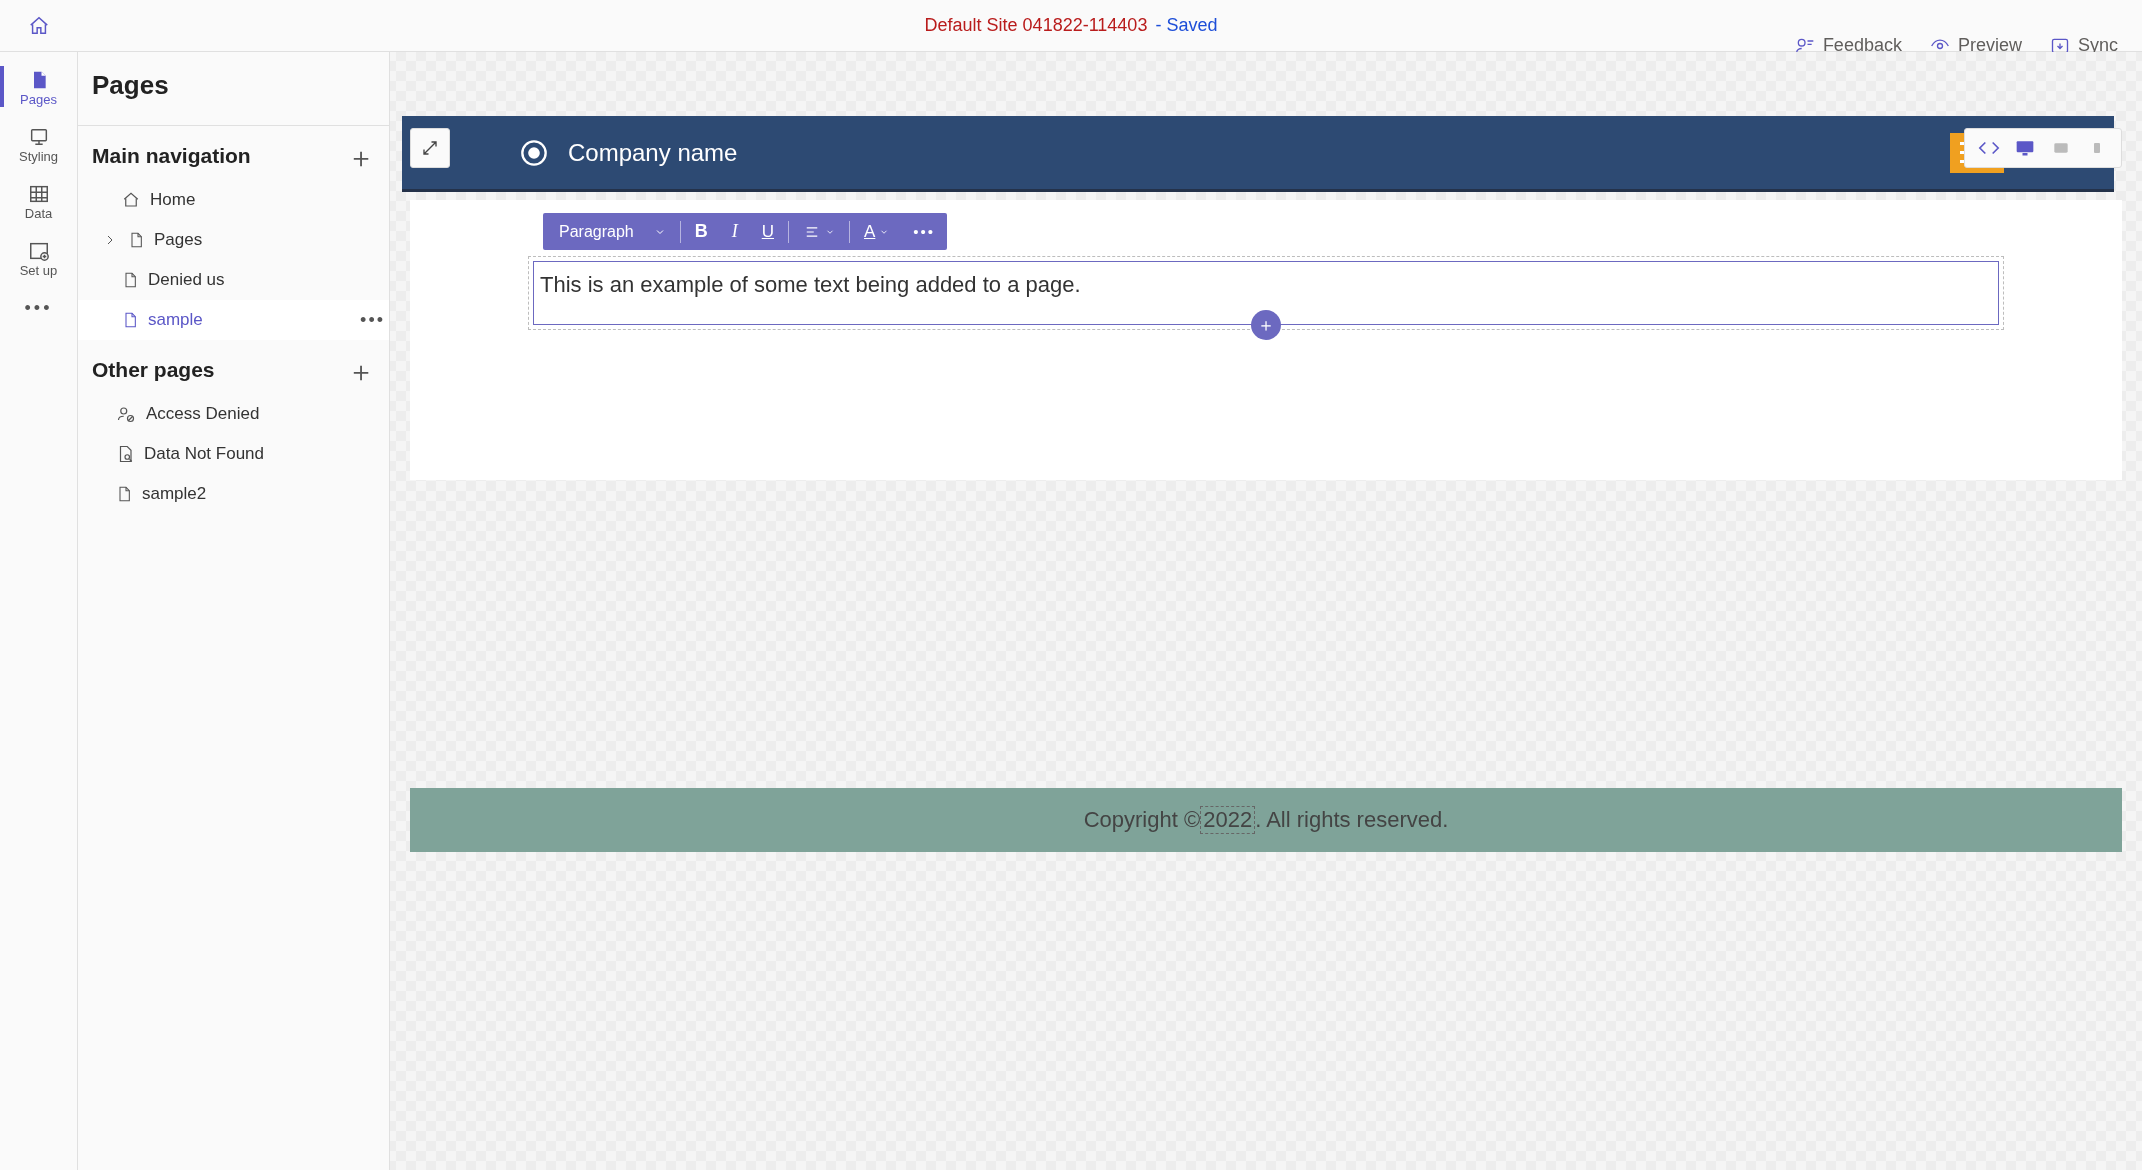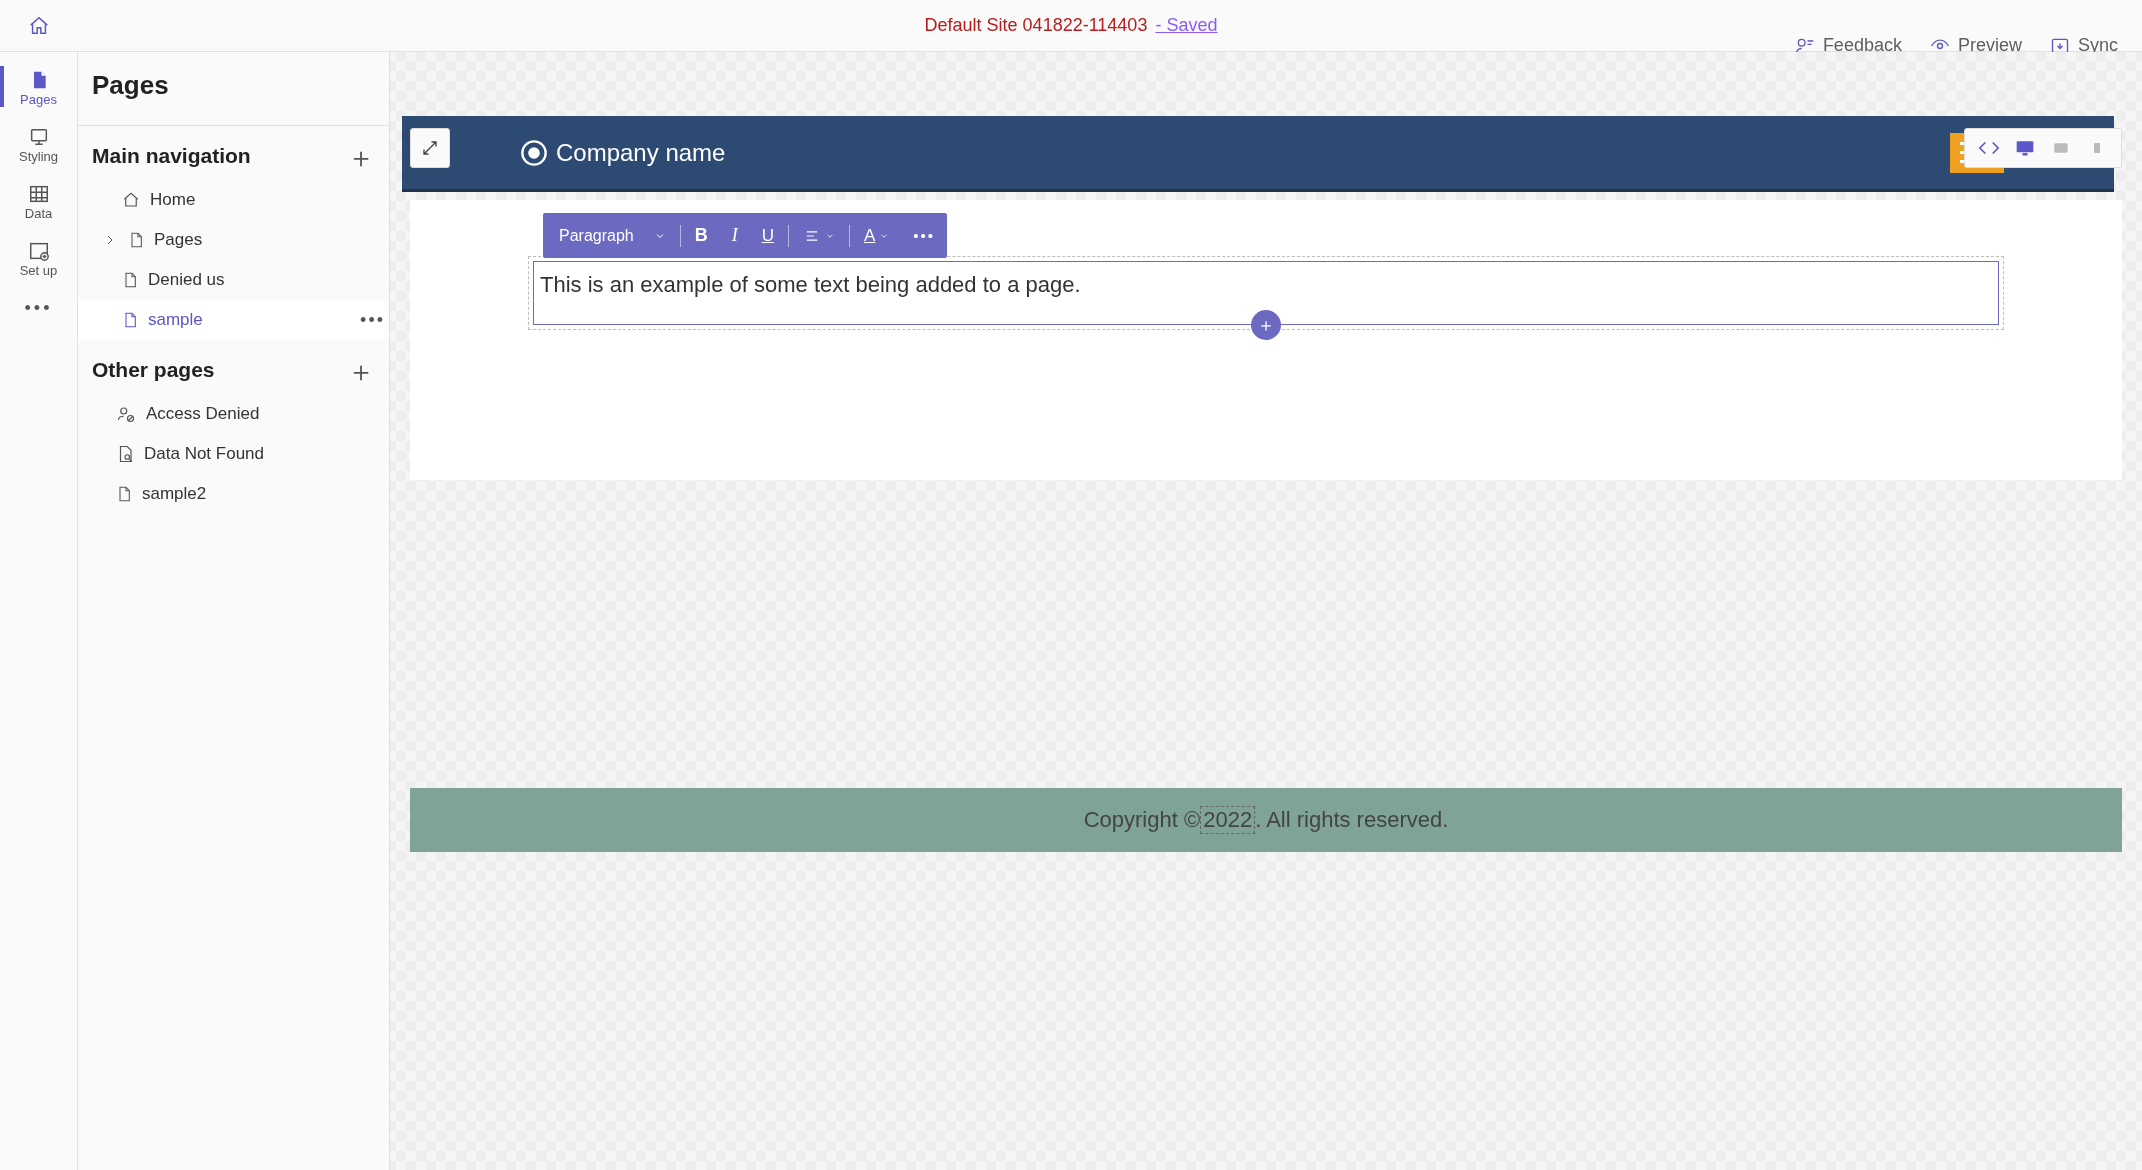--- a/index.html
+++ b/index.html
@@ -3,21 +3,21 @@
 <meta charset="utf-8">
 <style>
   * { box-sizing: border-box; margin: 0; padding: 0; }
   html, body { height: 100%; font-family: "Segoe UI", Arial, sans-serif; background: #f0f0f0; color: #333; }
 
   
   .topbar { display: flex; align-items: center; height: 52px; background: #fafafa; border-bottom: 1px solid #e0e0e0; position: relative; }
   .topbar .home { width: 78px; display: flex; align-items: center; justify-content: center; height: 100%; }
   .topbar .title-wrap { position: absolute; left: 50%; transform: translateX(-50%); display: flex; align-items: center; gap: 8px; font-size: 18px; }
   .title-main { color: #b91c1c; }
-  .title-saved { color: #8b5cf6; text-decoration: underline; }
+  .title-saved { color: #1d4ed8; }
   .topbar .actions { margin-left: auto; display: flex; align-items: center; gap: 28px; padding-right: 24px; font-size: 18px; color: #605e5c; }
   .topbar .action { display: flex; align-items: center; gap: 8px; cursor: pointer; margin-top: 40px; }
 
   
   .layout { display: flex; height: calc(100% - 52px); }
 
   
   .rail { width: 78px; background: #fafafa; border-right: 1px solid #e0e0e0; display: flex; flex-direction: column; align-items: center; padding-top: 6px; }
   .rail-item { width: 100%; display: flex; flex-direction: column; align-items: center; padding: 10px 0 8px; font-size: 13px; color: #555; cursor: pointer; position: relative; }
   .rail-item.active { color: #5b57c7; }
@@ -43,28 +43,28 @@
   
   .canvas { flex: 1; position: relative; overflow: auto; background: repeating-conic-gradient(#ededed 0% 25%, #f5f5f5 0% 50%) 50% / 20px 20px; }
   .canvas-inner { position: relative; margin: 8px 12px; }
 
   .canvas-toolbar { position: absolute; top: 12px; left: 8px; width: 40px; height: 40px; background: #fafafa; border: 1px solid #ddd; border-radius: 3px; display: flex; align-items: center; justify-content: center; cursor: pointer; }
 
   .device-switch { position: absolute; top: 12px; right: 8px; height: 40px; background: #fafafa; border: 1px solid #ddd; border-radius: 3px; display: flex; align-items: center; gap: 0; padding: 0 6px; }
   .device-btn { width: 36px; height: 100%; display:flex; align-items:center; justify-content:center; cursor:pointer; }
 
   .site-hdr { margin-top: 64px; height: 76px; background: #2d4a73; border-bottom: 3px solid #24324a; display: flex; align-items: center; padding: 0 110px 0 118px; color: #fff; width: calc(100% - 16px); }
-  .site-hdr .brand { display: flex; align-items: center; gap: 8px; font-size: 24px; justify-content: space-between; }
+  .site-hdr .brand { display: flex; align-items: center; gap: 20px; font-size: 24px; justify-content: space-between; }
   .site-hdr .burger { margin-left: auto; width: 54px; height: 40px; background: #f0a020; display: flex; flex-direction: column; justify-content: center; gap: 6px; padding: 0 10px; cursor: pointer; }
   .site-hdr .burger span { height: 3px; background: #fff; display: block; }
 
   .page-canvas { background: #fff; margin: 8px 8px 0; min-height: 280px; padding: 56px 118px 24px; position: relative; }
   .sel-outer { border: 1px dashed #bdbdbd; padding: 4px; position: relative; }
 
-  .rte-bar { position: absolute; top: -44px; left: 14px; background: #6c69c0; height: 45px; display: flex; align-items: center; color: #fff; border-radius: 2px; }
+  .rte-bar { position: absolute; top: -44px; left: 14px; background: #6c69c0; height: 37px; display: flex; align-items: center; color: #fff; border-radius: 2px; }
   .rte-btn { height: 100%; display: flex; align-items: center; padding: 0 12px; font-size: 15px; cursor: pointer; }
   .rte-sel { padding: 0 12px 0 16px; display: flex; align-items: center; gap: 20px; height: 100%; cursor: pointer; }
   .rte-div { width: 1px; height: 22px; background: rgba(255,255,255,0.5); margin: 0 2px; }
 
   .sel-inner { border: 1px solid #6c69c0; padding: 10px 6px 18px; font-size: 22px; color: #333; min-height: 64px; position: relative; }
   .add-fab { position: absolute; left: 50%; bottom: -16px; transform: translateX(-50%); width: 30px; height: 30px; border-radius: 50%; background: #6c69c0; color: #fff; display: flex; align-items: center; justify-content: center; font-size: 18px; cursor: pointer; }
 
   .site-footer { margin: 308px 8px 0; height: 64px; background: #7fa399; color: #444; display: flex; align-items: center; justify-content: center; font-size: 22px; }
   .site-footer .yr { border: 1px dashed #666; padding: 0 2px; }
 </style>

